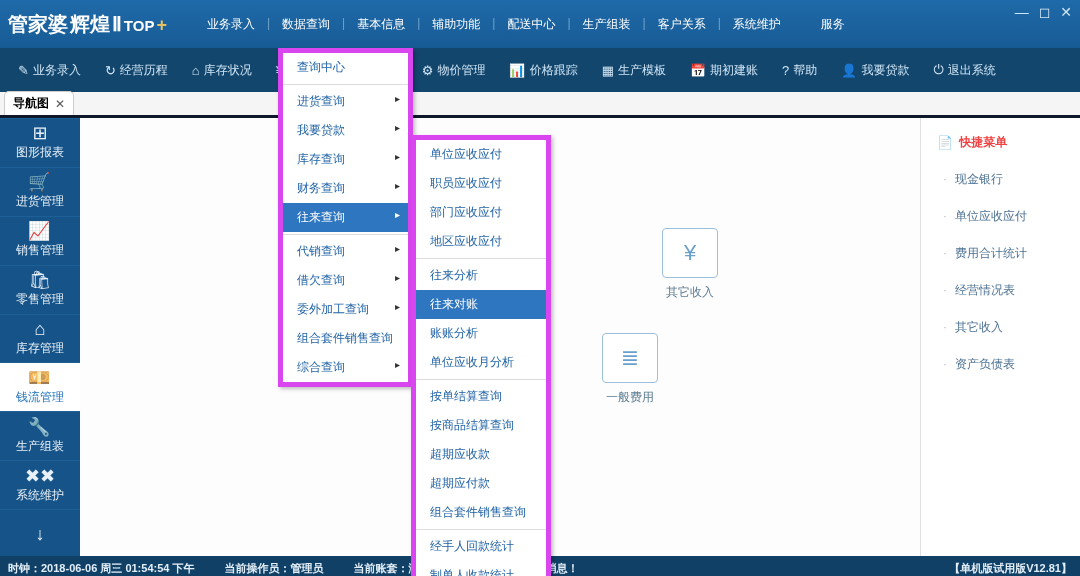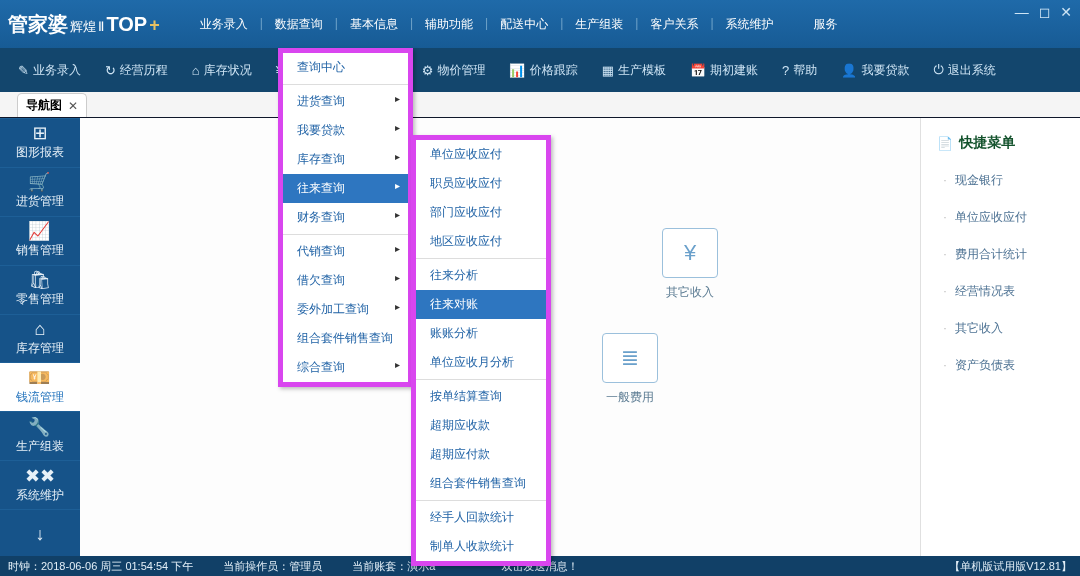--- a/index.html
+++ b/index.html
@@ -2,72 +2,72 @@
 <html><head>
 <meta charset="utf-8">
 <style>
 * { margin: 0; padding: 0; box-sizing: border-box; font-family: "Microsoft YaHei", Arial, sans-serif; }
 body { width: 1080px; height: 576px; overflow: hidden; background: #1e5a8e; position: relative; }
 
 
 .title-bar { height: 48px; background: linear-gradient(180deg,#1f6aa9,#175b95); display: flex; align-items: center; color: #fff; font-size: 12px; padding: 0 8px; }
 .logo { display: flex; align-items: baseline; gap: 2px; margin-right: 30px; }
 .logo-main { font-size: 20px; font-weight: 700; }
-.logo-sub { font-size: 13px; font-weight: 400; }
-.logo-top { font-size: 20px; font-weight: 700; }
+.logo-sub { font-size: 20px; font-weight: 700; }
+.logo-top { font-size: 15px; font-weight: 700; }
 .logo-plus { font-size: 18px; font-weight: 700; color: #e8c062; }
 .top-menu { display: flex; gap: 0; }
 .top-menu span { padding: 4px 10px; cursor: pointer; }
 .top-menu .sep { color: #6fa3c9; padding: 4px 2px; }
 .top-menu .active { color: #fff; }
 .win-ctrl { position: absolute; top: 4px; right: 8px; display: flex; gap: 10px; color: #cfe5f5; font-size: 14px; }
 
 
 .toolbar { height: 44px; background: #13466d; display: flex; align-items: center; color: #cfe5f5; font-size: 12px; padding: 0 6px; }
 .tool { display: flex; align-items: center; gap: 4px; padding: 0 12px; white-space: nowrap; cursor: pointer; }
 .tool .glyph { font-size: 13px; }
 
 
-.tab-row { height: 26px; background: #f5f5f5; border-bottom: 1px solid #0f172a; display: flex; align-items: flex-end; padding-left: 17px; }
+.tab-row { height: 26px; background: #f5f5f5; border-bottom: 3px solid #0f172a; display: flex; align-items: flex-end; padding-left: 4px; }
 .tab { background: #fff; border: 1px solid #ccc; border-bottom: none; border-radius: 5px 5px 0 0; font-size: 12px; padding: 3px 8px; display: flex; align-items: center; gap: 6px; font-weight: 700; }
 .tab .x { font-weight: 400; color: #555; }
 
 
 .main { display: flex; height: 440px; }
 
 
 .sidebar { width: 80px; background: #165389; display: flex; flex-direction: column; }
 .side-item { height: 50px; display: flex; flex-direction: column; align-items: center; justify-content: center; color: #e8f1f8; font-size: 12px; gap: 2px; border-top: 1px solid #1d5f97; cursor: pointer; }
 .side-item.active { background: #fff; color: #2474bd; }
 .side-item .ic { font-size: 18px; line-height: 1; }
 
 
 .canvas { flex: 1; background: #fdfdfd; position: relative; }
 .tile { position: absolute; width: 100px; display: flex; flex-direction: column; align-items: center; gap: 6px; font-size: 12px; color: #5b7b92; cursor: pointer; }
 .tile .box { width: 56px; height: 50px; border: 1px solid #9bc0dc; border-radius: 4px; display: flex; align-items: center; justify-content: center; font-size: 22px; color: #6aa0cb; background: #fff; }
 
 
 .rpanel { width: 160px; background: #fff; border-left: 1px solid #e0e0e0; padding: 12px 0; }
-.rpanel h4 { font-size: 14px; color: #14532d; padding: 4px 16px 10px; display:flex; align-items:center; gap:6px; }
+.rpanel h4 { font-size: 12px; color: #ef4444; padding: 4px 16px 10px; display:flex; align-items:center; gap:6px; }
 .rpanel h4::before { content:"📄"; font-size:13px; }
 .rlink { font-size: 12px; color: #4d7293; padding: 10px 22px; cursor: pointer; }
 .rlink::before { content:"·"; color:#bbb; margin-right:8px; }
 
 
 .dd { position: absolute; background: #fff; border: 5px solid #d946ef; box-shadow: 2px 2px 4px rgba(0,0,0,.25); font-size: 12px; color: #2163a6; z-index: 50; }
 .dd .row { padding: 6px 30px 6px 14px; position: relative; cursor: pointer; white-space: nowrap; }
 .dd .row.arrow::after { content: "▸"; position: absolute; right: 8px; color: #333; font-size: 10px; }
 .dd .row.hl { background: #2e76c0; color: #fff; }
 .dd .row.hl::after { color:#fff; }
 .dd hr { border: none; border-top: 1px solid #ddd; margin: 2px 0; }
 .dd1 { top: 48px; left: 278px; width: 135px; }
 .dd2 { top: 135px; left: 411px; width: 140px; }
 
 
-.status { position: absolute; bottom: 0; left: 0; right: 0; height: 20px; background: #114067; color: #e2eef7; font-size: 11px; display: flex; align-items: center; padding: 0 8px; }
+.status { position: absolute; bottom: 0; left: 0; right: 0; height: 20px; background: #114067; color: #e2eef7; font-size: 11px; display: flex; align-items: flex-end; padding: 0 8px; font-weight: bold; }
 .status .seg { margin-right: 30px; white-space: nowrap; }
 .status .mid { position:absolute; left:50%; transform:translateX(-50%);}
 .status .ver { margin-left: auto; }
 </style>
 </head>
 <body>
 
 <div class="title-bar">
   <div class="logo">
     <span class="logo-main">管家婆</span>
@@ -220,41 +220,42 @@
       </div>
   </div>
 </div>
 
 <div class="dd dd1" id="dd1">
     <div class="row">查询中心</div>
     <hr>
     <div class="row arrow">进货查询</div>
     <div class="row arrow">我要贷款</div>
     <div class="row arrow">库存查询</div>
+    <div class="row arrow">财务查询</div>
     <div class="row arrow hl">往来查询</div>
-    <div class="row arrow">财务查询</div>
     <hr>
     <div class="row arrow">代销查询</div>
     <div class="row arrow">借欠查询</div>
     <div class="row arrow">委外加工查询</div>
     <div class="row">组合套件销售查询</div>
     <div class="row arrow">综合查询</div>
   </div>
 <div class="dd dd2" id="dd2">
     <div class="row">单位应收应付</div>
     <div class="row">职员应收应付</div>
     <div class="row">部门应收应付</div>
     <div class="row">地区应收应付</div>
     <hr>
     <div class="row">往来分析</div>
     <div class="row hl">往来对账</div>
     <div class="row">账账分析</div>
     <div class="row">单位应收月分析</div>
     <hr>
     <div class="row">按单结算查询</div>
+    <div class="row">按商品结算查询</div>
     <div class="row">超期应收款</div>
     <div class="row">超期应付款</div>
     <div class="row">组合套件销售查询</div>
     <hr>
     <div class="row">经手人回款统计</div>
     <div class="row">制单人收款统计</div>
   </div>
 
 <div class="status">
   <span class="seg">时钟：2018-06-06 周三 01:54:54 下午</span>

